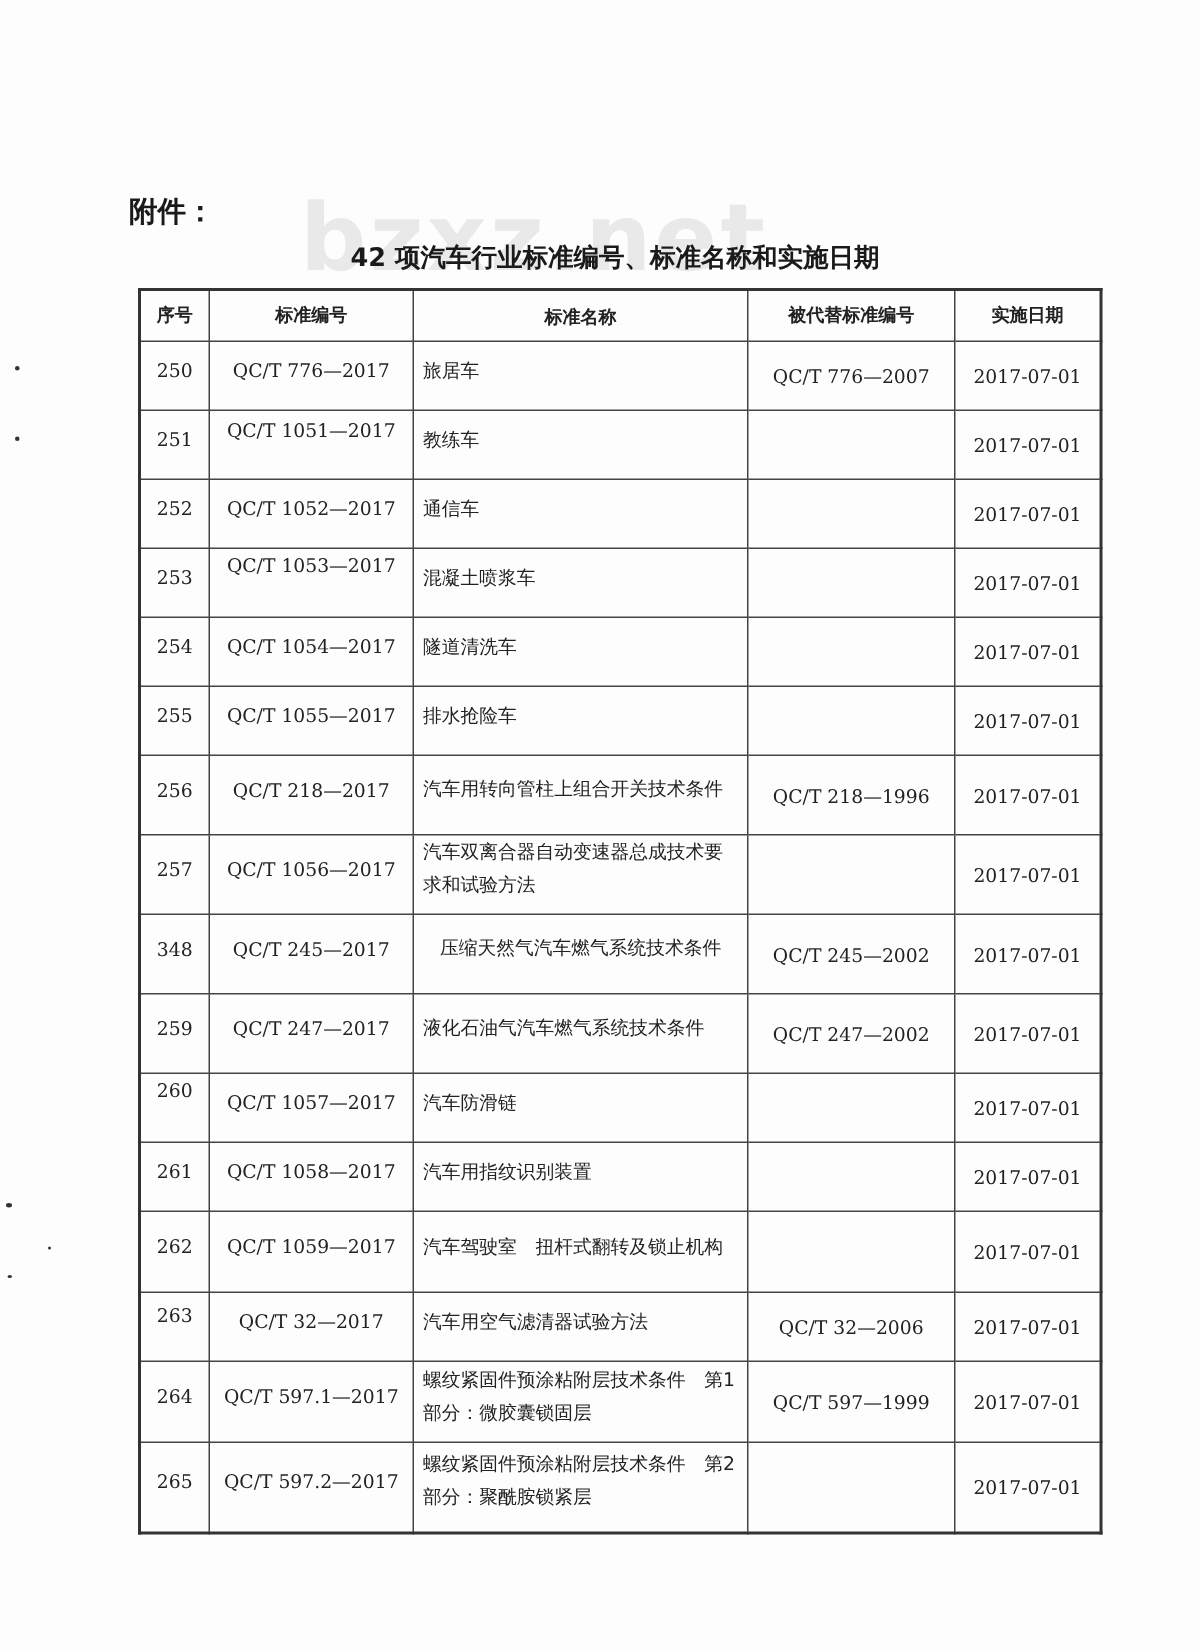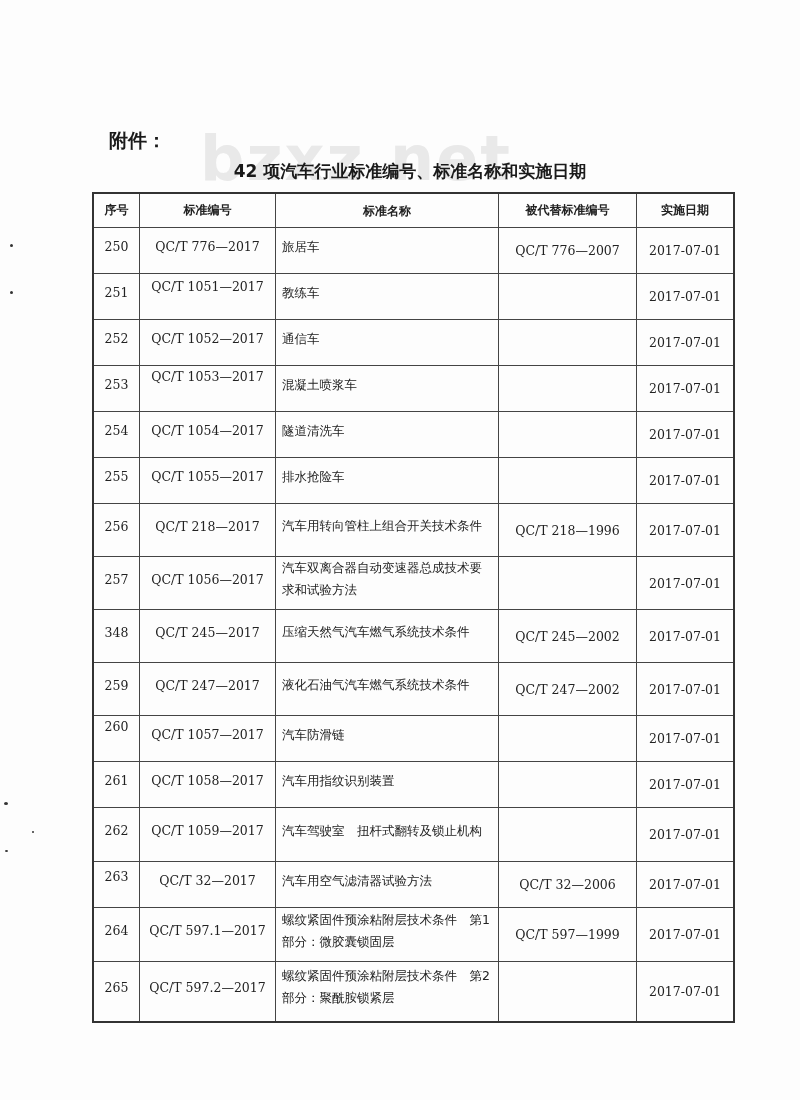--- a/index.html
+++ b/index.html
@@ -6,21 +6,21 @@
   body {
     width:800px; height:1100px; background:#fdfdfd; position:relative; overflow:hidden;
     font-family:"DejaVu Serif", "Liberation Serif", serif; color:#222;
   }
   .watermark {
     position:absolute; left:200px; top:128px; font-family:"DejaVu Sans", sans-serif;
     font-size:62px; font-weight:bold; color:#e9e9e9; letter-spacing:2px; z-index:0;
     line-height:1;
   }
   .attach {
-    position:absolute; left:109px; top:128px; font-size:19px; font-weight:bold;
+    position:absolute; left:86px; top:128px; font-size:19px; font-weight:bold;
     font-family:"DejaVu Sans", sans-serif; color:#1a1a1a; z-index:1;
   }
   .doc-title {
     position:absolute; left:200px; top:160px; width:420px; text-align:center;
     font-size:17px; font-weight:bold; font-family:"DejaVu Sans", sans-serif; color:#1a1a1a; z-index:1;
   }
   table.std {
     position:absolute; left:92px; top:192px; border-collapse:collapse; z-index:1;
     border:2px solid #333;
   }
@@ -114,21 +114,21 @@
       <tr style="height: 53px;">
         <td class="c-no" style="padding-bottom: 8px;">257</td>
         <td class="c-code" style="padding-bottom: 8px;">QC/T 1056—2017</td>
         <td class="c-name" style="padding-bottom: 8px;">汽车双离合器自动变速器总成技术要求和试验方法</td>
         <td class="c-rep"></td>
         <td class="c-date">2017-07-01</td>
       </tr>
       <tr style="height: 53px;">
         <td class="c-no" style="padding-bottom: 8px;">348</td>
         <td class="c-code" style="padding-bottom: 8px;">QC/T 245—2017</td>
-        <td class="c-name" style="padding-bottom: 8px;">压缩天然气汽车燃气系统技术条件</td>
+        <td class="c-name" style="padding-bottom: 8px; text-align: center;">压缩天然气汽车燃气系统技术条件</td>
         <td class="c-rep">QC/T 245—2002</td>
         <td class="c-date">2017-07-01</td>
       </tr>
       <tr style="height: 53px;">
         <td class="c-no" style="padding-bottom: 8px;">259</td>
         <td class="c-code" style="padding-bottom: 8px;">QC/T 247—2017</td>
         <td class="c-name" style="padding-bottom: 8px;">液化石油气汽车燃气系统技术条件</td>
         <td class="c-rep">QC/T 247—2002</td>
         <td class="c-date">2017-07-01</td>
       </tr>

